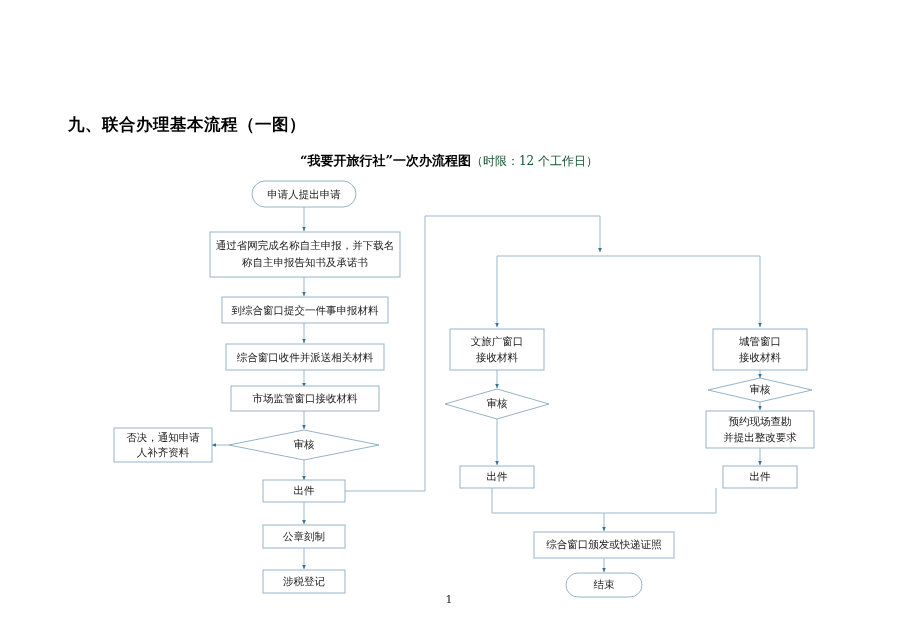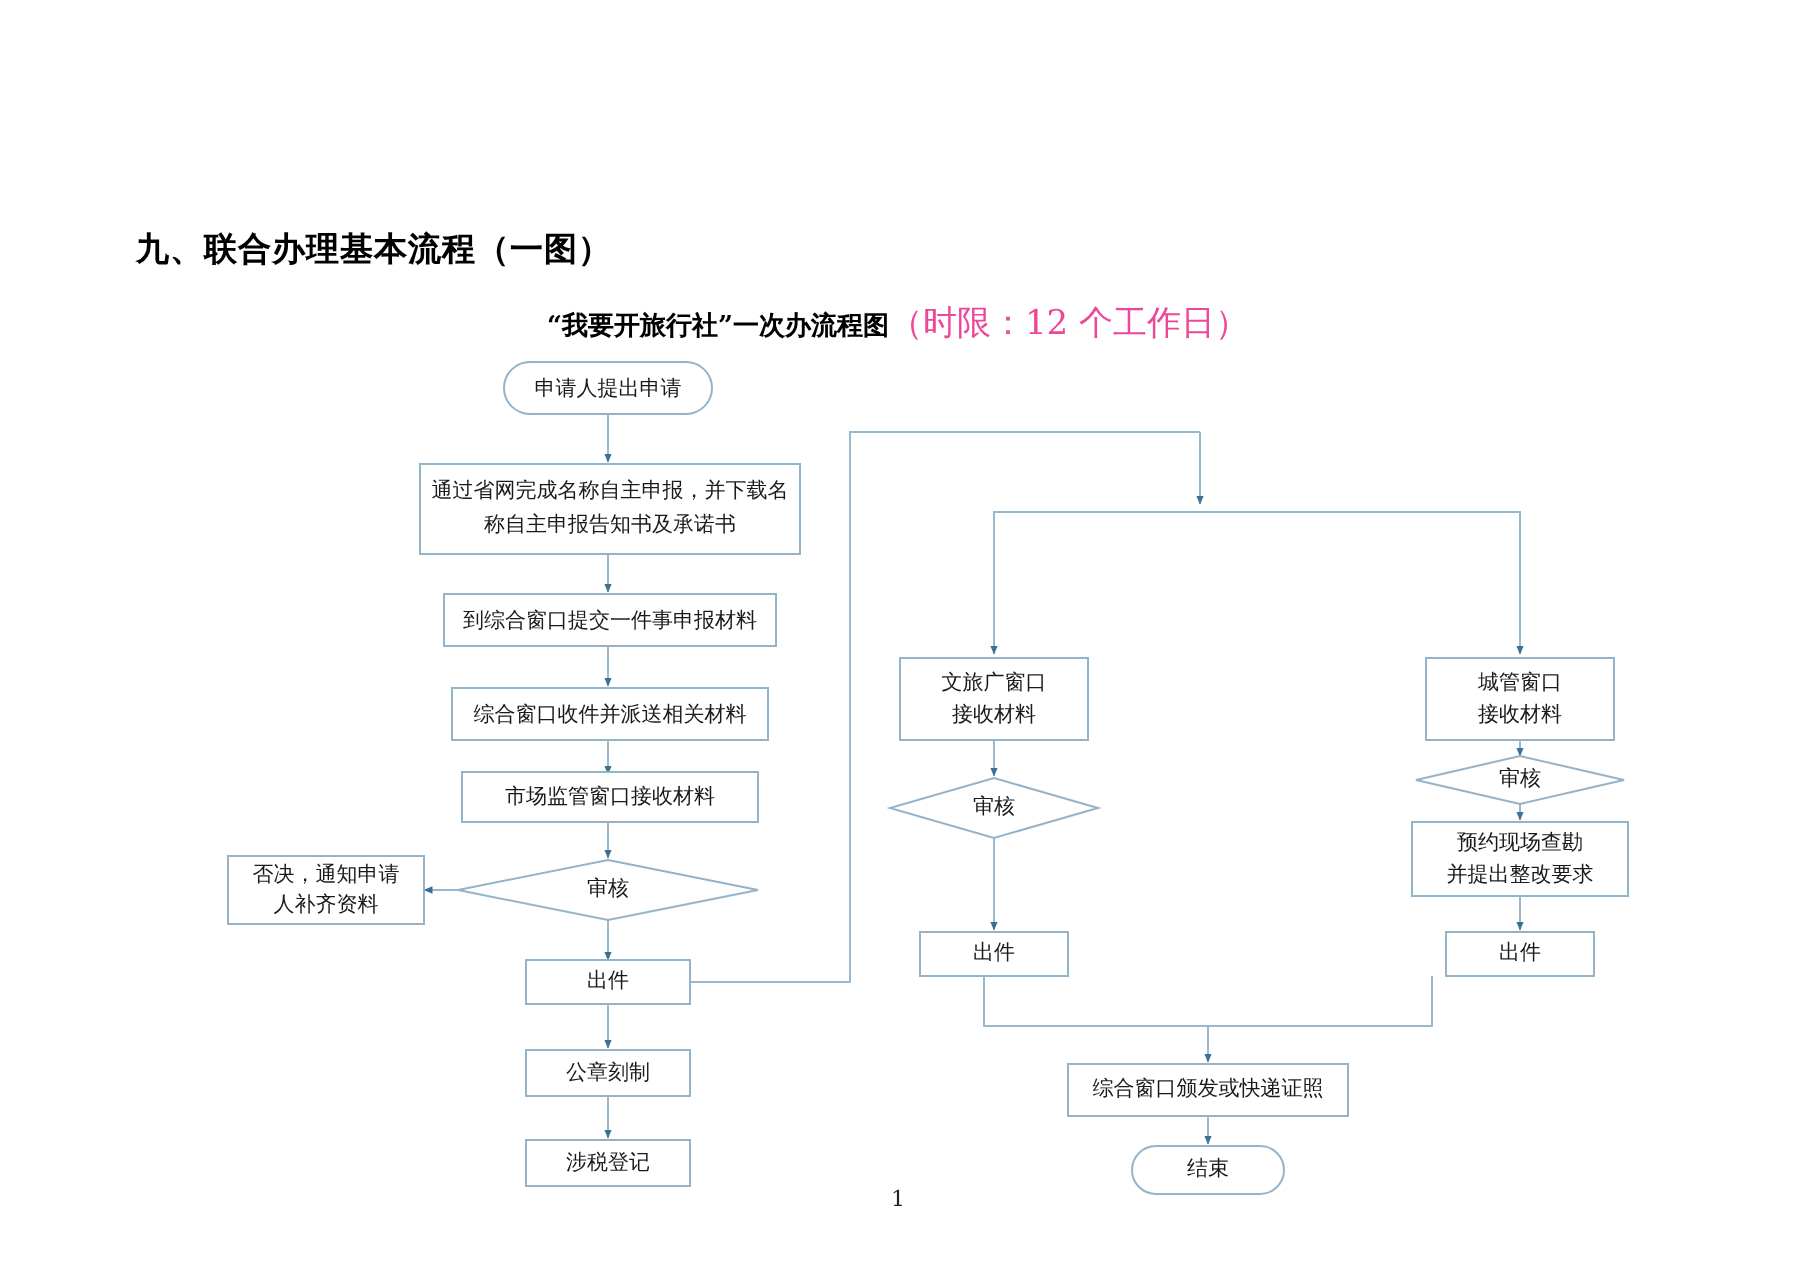--- a/index.html
+++ b/index.html
@@ -31,22 +31,22 @@
     white-space:nowrap;
   }
   .title-main{
     font-family:"DejaVu Serif","Liberation Serif",serif;
     font-weight:bold;
     font-size:13px;
     color:#000;
   }
   .title-sub{
     font-family:"DejaVu Serif","Liberation Serif",serif;
-    font-size:17px;
-    color:#ec4899;
+    font-size:12px;
+    color:#14532d;
   }
 
   .page-num{
     position:absolute;
     left:0; top:553px; width:898px;
     text-align:center;
     font-family:"DejaVu Serif","Liberation Serif",serif;
     font-size:11px;
     color:#222;
   }

